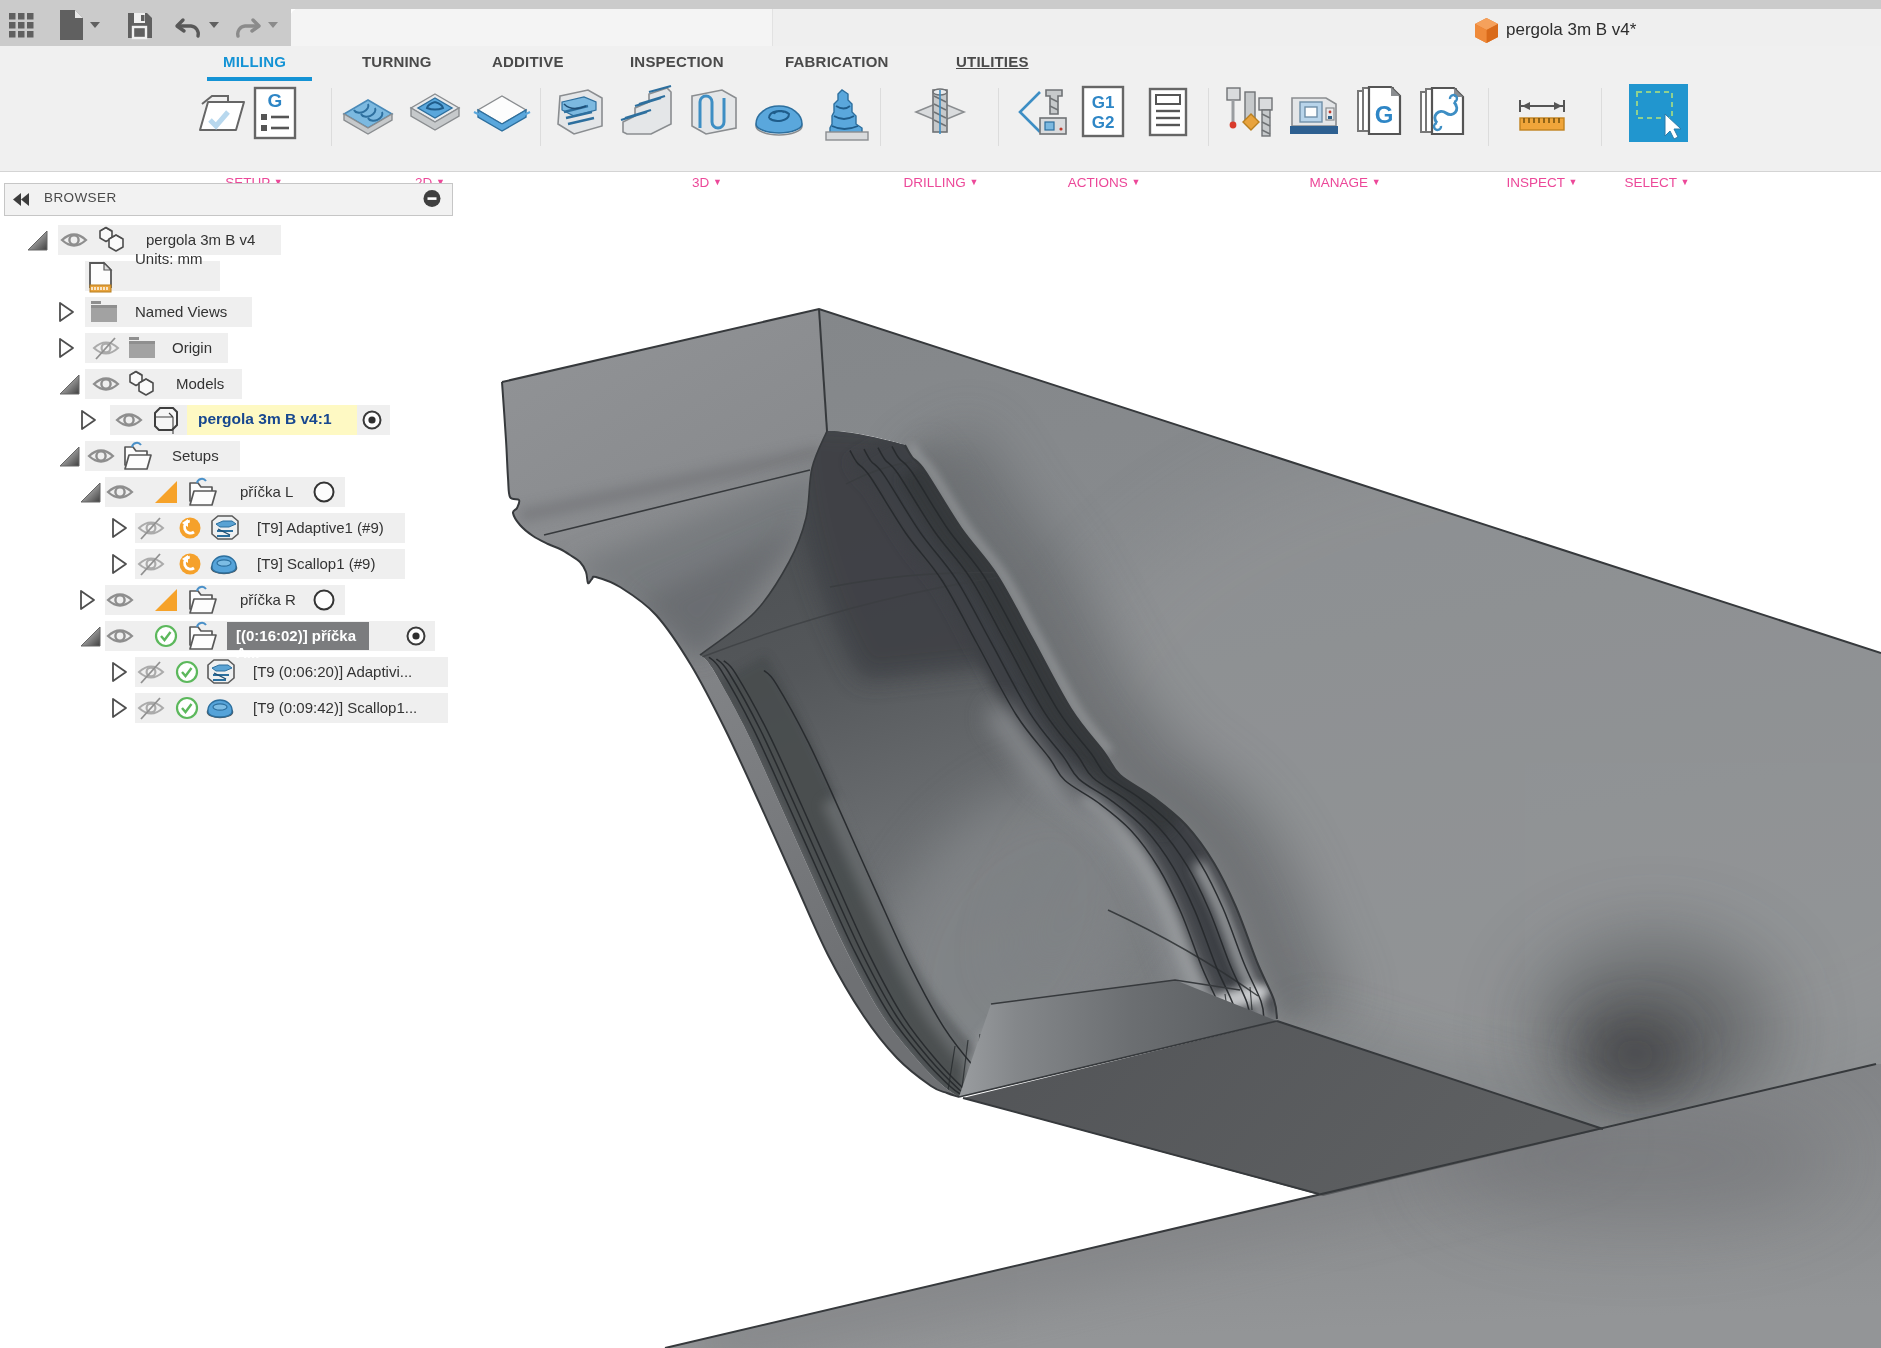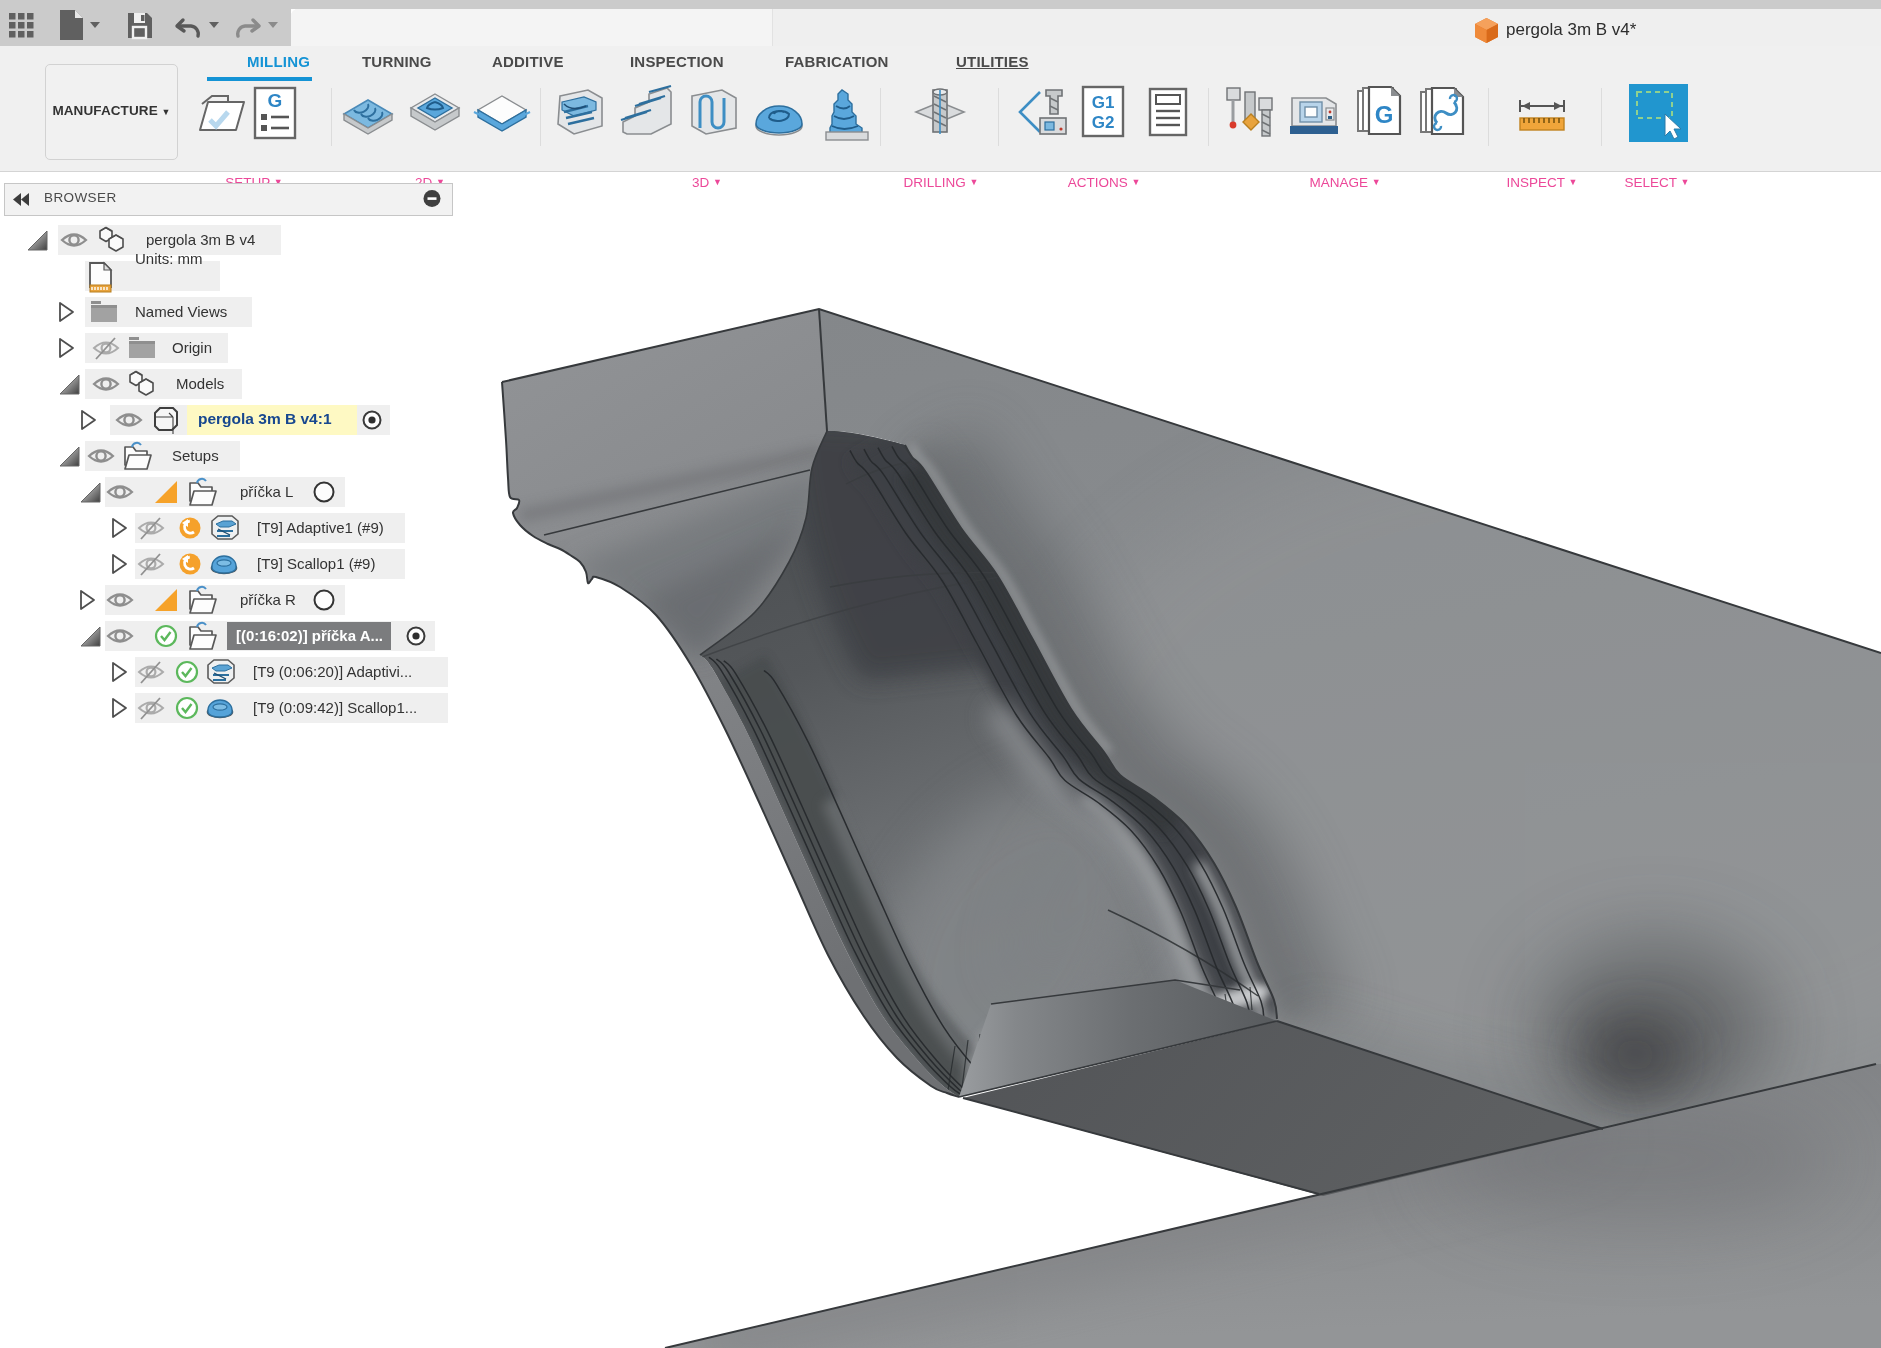--- a/index.html
+++ b/index.html
@@ -6,35 +6,35 @@
   body{width:1881px;height:1348px;overflow:hidden;background:#ffffff;
        font-family:"Liberation Sans", sans-serif;-webkit-font-smoothing:antialiased;}
   #root{position:relative;width:1881px;height:1348px;}
   .abs{position:absolute;}
   #topstrip{left:0;top:0;width:1881px;height:9px;background:#cbcbcb;}
   #qat{left:0;top:0;width:291px;height:46px;background:#cbcbcb;}
   #tabarea{left:291px;top:9px;width:1590px;height:37px;background:#efefef;border-top-left-radius:7px;}
   #tabactive{left:291px;top:9px;width:481px;height:37px;background:#f4f4f4;border-top-left-radius:7px;border-right:1px solid #e2e2e2;}
   #ribbon{left:0;top:46px;width:1881px;height:125px;background:#f0f0f0;border-bottom:1px solid #d4d4d4;}
   .rtab{position:absolute;top:53px;height:20px;font-size:15px;color:#4a4a4a;font-weight:700;letter-spacing:0.2px;}
-  .rtab.active{color:#1493d5;margin-left:24px;}
+  .rtab.active{color:#1493d5;}
   .rsep{position:absolute;top:88px;height:58px;width:1px;background:#dcdcdc;}
   .glabel{position:absolute;top:147px;height:16px;font-size:13.5px;color:#ec4899;white-space:nowrap;transform:translateX(-50%);margin-top:28px;}
   .glabel .car{font-size:9px;position:relative;top:-2px;}
   #manufbtn{left:45px;top:64px;width:133px;height:96px;background:#f1f1f1;border:1px solid #d2d2d2;
             border-radius:5px;box-sizing:border-box;color:#333;font-size:13.5px;font-weight:700;
             text-align:center;line-height:92px;letter-spacing:0.1px;}
   #doctitle{left:1506px;top:20px;font-size:17px;color:#2d2d2d;}
   #bheader{left:4px;top:183px;width:449px;height:33px;background:#f2f2f2;border:1px solid #c6c6c6;box-sizing:border-box;}
   #bheader .txt{position:absolute;left:39px;top:6px;font-size:13.5px;color:#4a4a4a;letter-spacing:0.4px;}
   .trow{position:absolute;height:30px;background:#efefef;}
   .tlabel{position:absolute;font-size:15px;color:#333;white-space:nowrap;}
   #selbox{left:187px;top:405px;width:170px;height:30px;background:#fef9c3;}
   #selbox .t{position:absolute;left:11px;top:5px;font-size:15.5px;font-weight:700;color:#17478f;}
-  #darkbox{left:227px;top:622px;width:164px;height:28px;background:#7b7c7e;}
+  #darkbox{left:227px;top:622px;width:142px;height:28px;background:#7b7c7e;}
   #darkbox .t{position:absolute;left:9px;top:5px;font-size:15px;font-weight:600;color:#fff;}
 </style>
 </head>
 <body>
 <div id="root">
   <div class="abs" id="topstrip"></div>
   <div class="abs" id="qat"></div>
   <div class="abs" id="tabarea"></div>
   <div class="abs" id="tabactive"></div>
   <div class="abs" id="ribbon"></div>
@@ -185,21 +185,20 @@
   <div class="rsep" style="left:1488px;"></div>
   <div class="rsep" style="left:1601px;"></div>
   <div class="glabel" style="left:254px;">SETUP <span class="car">▼</span></div>
   <div class="glabel" style="left:430px;">2D <span class="car">▼</span></div>
   <div class="glabel" style="left:707px;">3D <span class="car">▼</span></div>
   <div class="glabel" style="left:941px;">DRILLING <span class="car">▼</span></div>
   <div class="glabel" style="left:1104px;">ACTIONS <span class="car">▼</span></div>
   <div class="glabel" style="left:1345px;">MANAGE <span class="car">▼</span></div>
   <div class="glabel" style="left:1542px;">INSPECT <span class="car">▼</span></div>
   <div class="glabel" style="left:1657px;">SELECT <span class="car">▼</span></div>
-  <div class="abs" id="manufbtn">MANUFACTURE <span style="font-size:9px;">▼</span></div>
   <div class="abs" id="doctitle">pergola 3m B v4*</div>
   <svg class="abs" style="left:1473px;top:17px;" width="27" height="27" viewBox="0 0 27 27">
     <path d="M13.5,1 L25,7 L25,20 L13.5,26 L2,20 L2,7 Z" fill="#e87722"></path>
     <path d="M13.5,1 L25,7 L13.5,13 L2,7 Z" fill="#f5a15c"></path>
     <path d="M13.5,13 L25,7 L25,20 L13.5,26 Z" fill="#d96a1a"></path>
     <path d="M13.5,13 L2,7 L2,20 L13.5,26 Z" fill="#ef8a3a"></path>
   </svg>
   <svg class="abs" style="left:0;top:0;" width="300" height="46">
 <rect x="9" y="13" width="6.5" height="6.5" fill="#606060"></rect>
 <rect x="18" y="13" width="6.5" height="6.5" fill="#606060"></rect>

